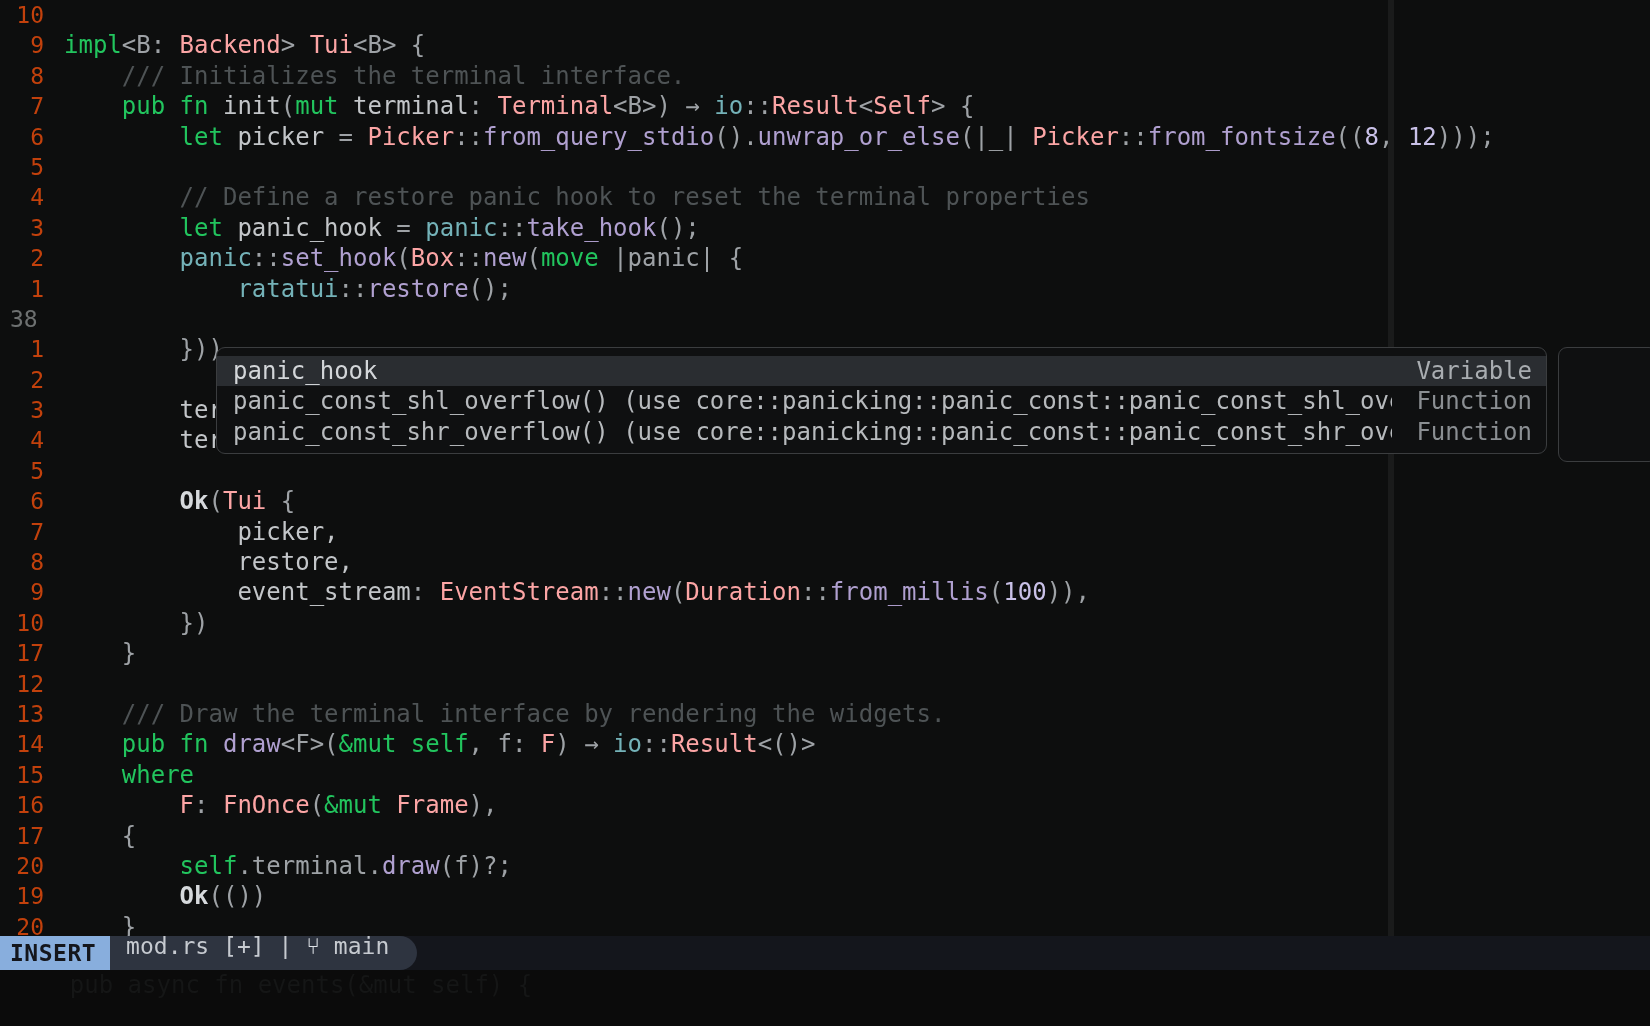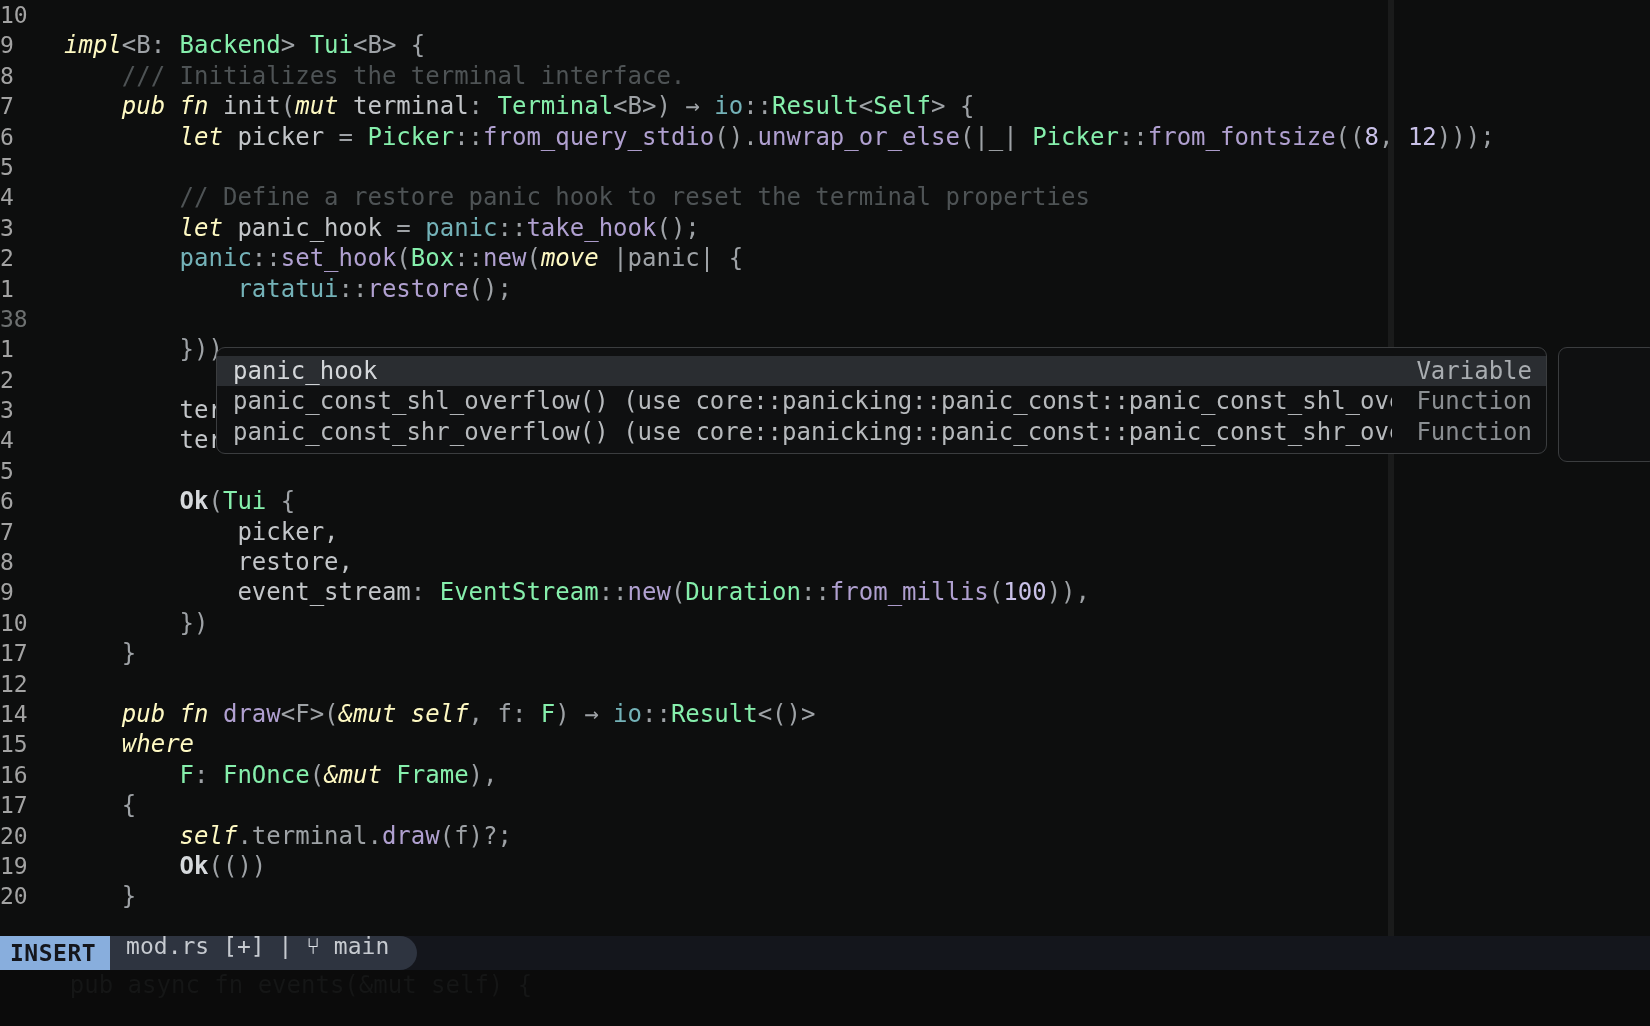--- a/index.html
+++ b/index.html
@@ -36,40 +36,41 @@
     height: 30.4px;
     line-height: 30.4px;
     white-space: pre;
     font-size: 24px;
     letter-spacing: 0px;
   }
 
   .gutter {
     width: 44px;
     min-width: 44px;
-    text-align: left;
-    color: #a3a3a3;
+    text-align: right;
+    color: #c2410c;
     font-size: 23px;
     padding-right: 0px;
     user-select: none;
   }
   .gutter.current {
     color: #6d7070;
     text-align: left;
+    padding-left: 10px;
   }
 
   .code-text {
     padding-left: 20px;
     color: #c3c6c9;
   }
 
   
-  .kw       { color: #fef9c3; font-style: italic; }
+  .kw       { color: #22c55e; }
   .cmt      { color: #4e5355; }
-  .type     { color: #86efac; }
+  .type     { color: #fca5a5; }
   .mod      { color: #74b2b8; }
   .fnc      { color: #b0a0d0; }
   .num      { color: #c9c1e8; }
   .punc     { color: #9ea2a6; }
   .plain    { color: #c3c6c9; }
   .bold     { color: #d6d9dc; font-weight: bold; }
   .arrow    { color: #9ea2a6; }
 
   .cursor {
     display: inline-block;
@@ -214,20 +215,21 @@
         <div class="code-line"><div class="gutter">3</div><div class="code-text"><span class="plain">        </span><span class="plain">ter</span></div></div>
         <div class="code-line"><div class="gutter">4</div><div class="code-text"><span class="plain">        </span><span class="plain">ter</span></div></div>
         <div class="code-line"><div class="gutter">5</div><div class="code-text"></div></div>
         <div class="code-line"><div class="gutter">6</div><div class="code-text"><span class="plain">        </span><span class="bold">Ok</span><span class="punc">(</span><span class="type">Tui</span><span class="punc"> {</span></div></div>
         <div class="code-line"><div class="gutter">7</div><div class="code-text"><span class="plain">            picker,</span></div></div>
         <div class="code-line"><div class="gutter">8</div><div class="code-text"><span class="plain">            restore,</span></div></div>
         <div class="code-line"><div class="gutter">9</div><div class="code-text"><span class="plain">            event_stream</span><span class="punc">: </span><span class="type">EventStream</span><span class="punc">::</span><span class="fnc">new</span><span class="punc">(</span><span class="type">Duration</span><span class="punc">::</span><span class="fnc">from_millis</span><span class="punc">(</span><span class="num">100</span><span class="punc">)),</span></div></div>
         <div class="code-line"><div class="gutter">10</div><div class="code-text"><span class="plain">        </span><span class="punc">})</span></div></div>
         <div class="code-line"><div class="gutter">17</div><div class="code-text"><span class="plain">    </span><span class="punc">}</span></div></div>
         <div class="code-line"><div class="gutter">12</div><div class="code-text"></div></div>
+        <div class="code-line"><div class="gutter">13</div><div class="code-text"><span class="cmt">    /// Draw the terminal interface by rendering the widgets.</span></div></div>
         <div class="code-line"><div class="gutter">14</div><div class="code-text"><span class="plain">    </span><span class="kw">pub fn </span><span class="fnc">draw</span><span class="punc">&lt;F&gt;(</span><span class="kw">&amp;mut self</span><span class="punc">, f: </span><span class="type">F</span><span class="punc">) </span><span class="arrow">→ </span><span class="mod">io</span><span class="punc">::</span><span class="type">Result</span><span class="punc">&lt;()&gt;</span></div></div>
         <div class="code-line"><div class="gutter">15</div><div class="code-text"><span class="plain">    </span><span class="kw">where</span></div></div>
         <div class="code-line"><div class="gutter">16</div><div class="code-text"><span class="plain">        </span><span class="type">F</span><span class="punc">: </span><span class="type">FnOnce</span><span class="punc">(</span><span class="kw">&amp;mut </span><span class="type">Frame</span><span class="punc">),</span></div></div>
         <div class="code-line"><div class="gutter">17</div><div class="code-text"><span class="plain">    </span><span class="punc">{</span></div></div>
         <div class="code-line"><div class="gutter">20</div><div class="code-text"><span class="plain">        </span><span class="kw">self</span><span class="punc">.terminal.</span><span class="fnc">draw</span><span class="punc">(f)?;</span></div></div>
         <div class="code-line"><div class="gutter">19</div><div class="code-text"><span class="plain">        </span><span class="bold">Ok</span><span class="punc">(())</span></div></div>
         <div class="code-line"><div class="gutter">20</div><div class="code-text"><span class="plain">    </span><span class="punc">}</span></div></div>
       </div>
   </div>
 

